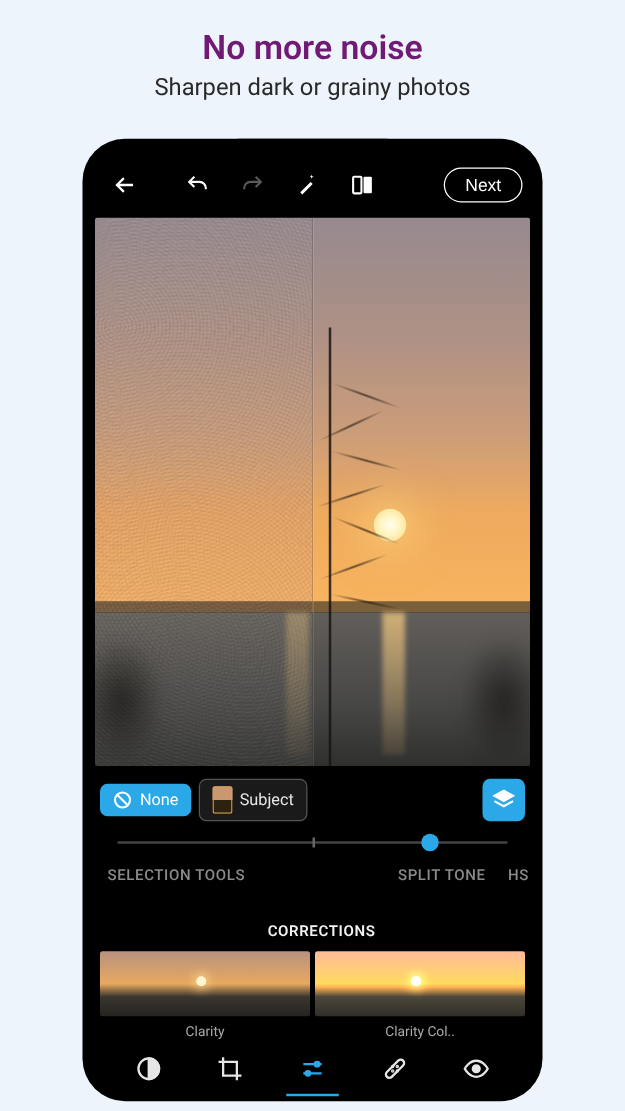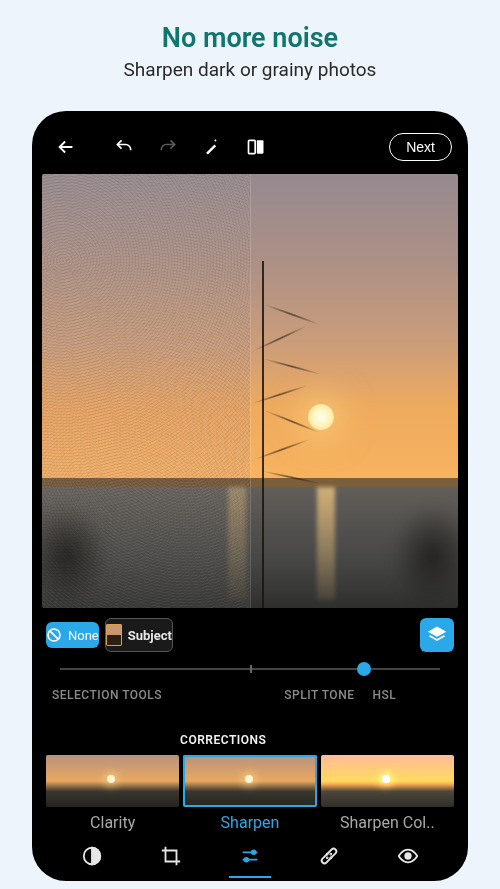--- a/index.html
+++ b/index.html
@@ -10,31 +10,31 @@
     font-family: -apple-system, BlinkMacSystemFont, "Segoe UI", Roboto, sans-serif;
     display: flex;
     flex-direction: column;
     align-items: center;
     overflow: hidden;
   }
   .promo-title {
     margin-top: 22px;
     font-size: 27px;
     font-weight: 600;
-    color: #0f766e;
+    color: #701a75;
   }
   .promo-subtitle {
     margin-top: 4px;
     font-size: 19px;
     color: #2a2a2a;
     text-align: center;
   }
   .phone {
     margin-top: 30px;
-    width: 436px;
+    width: 368px;
     height: 770px;
     background: #000;
     border-radius: 34px;
     padding: 14px 10px 0 10px;
     display: flex;
     flex-direction: column;
     position: relative;
   }
   .phone-notch {
     position: absolute;
@@ -189,34 +189,33 @@
   .mask-row {
     display: flex;
     gap: 6px;
     padding: 10px 4px 0 4px;
     align-items: center;
   }
   .chip {
     display: flex;
     align-items: center;
     gap: 6px;
-    padding: 5px 0;
+    padding: 5px 10px;
     border-radius: 6px;
     font-size: 13px;
     color: #e7e7e7;
     cursor: pointer;
   }
   .chip.none {
     background: #2aa8e8;
     color: #fff;
   }
   .chip.outlined {
     border: 1px solid #555;
     background: #1a1a1a;
-    font-weight: bold;
   }
   .chip-thumb {
     width: 16px; height: 22px;
     border-radius: 2px;
   }
   .chip-thumb.subj { background: linear-gradient(to bottom, #c99770 50%, #2d2110 50%); box-shadow: inset 0 0 0 1px #d9a050; }
   .chip-thumb.bg { background: #e03024; }
   .layers-btn {
     margin-left: auto;
     width: 34px; height: 34px;
@@ -293,21 +292,21 @@
     width: 8px; height: 8px;
     border-radius: 50%;
     background: #fff5d0;
     top: 38%; left: 46%;
     box-shadow: 0 0 8px 3px rgba(255,220,140,0.6);
   }
   .thumb.bright { filter: brightness(1.3) saturate(1.3); }
   .thumb.dehaze { filter: contrast(1.3) brightness(0.85); }
   .thumb-col.active .thumb { box-shadow: inset 0 0 0 2px #2aa8e8; }
   .thumb-label {
-    font-size: 16px;
+    font-size: 11px;
     color: #a8a8a8;
     white-space: nowrap;
     overflow: hidden;
     text-overflow: ellipsis;
     max-width: 100%;
   }
   .thumb-col.active .thumb-label { color: #2aa8e8; }
   .bottom-nav {
     margin-top: auto;
     height: 50px;
@@ -443,31 +442,25 @@
     <div class="cat-item">HSL</div>
   </div>
 
   <div class="thumbs-row">
     <div class="thumb-col">
       <div class="thumb">
           <div class="tsun"></div>
         </div>
       <div class="thumb-label">Clarity</div>
     </div>
-    <div class="thumb-col active">
-      <div class="thumb">
-          <div class="tsun"></div>
-        </div>
-      <div class="thumb-label">Sharpen</div>
-    </div>
     <div class="thumb-col">
       <div class="thumb bright">
           <div class="tsun"></div>
         </div>
-      <div class="thumb-label">Sharpen Col..</div>
+      <div class="thumb-label">Clarity Col..</div>
     </div>
   </div>
 
   <div class="bottom-nav">
     <div class="nav-item">
       <svg width="22" height="22" viewBox="0 0 24 24" fill="none" stroke="currentColor" stroke-width="2">
           <circle cx="12" cy="12" r="9"></circle>
           <path d="M12 3a9 9 0 010 18z" fill="currentColor"></path>
         </svg>
     </div>

